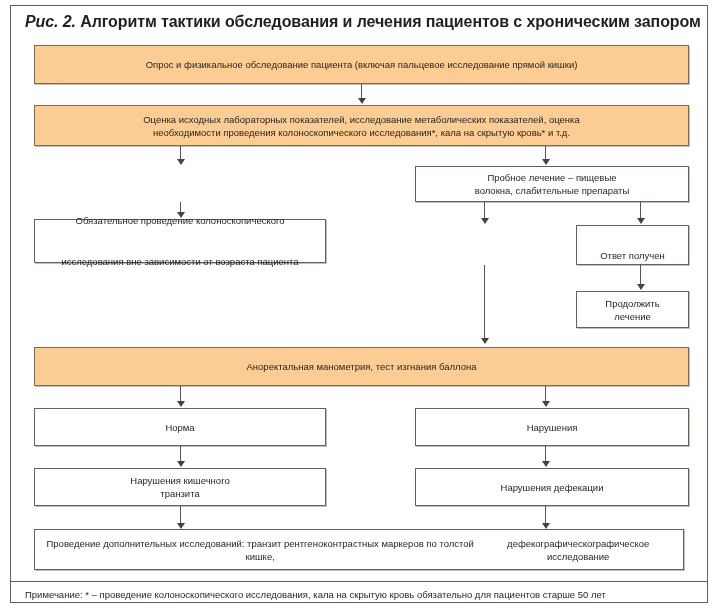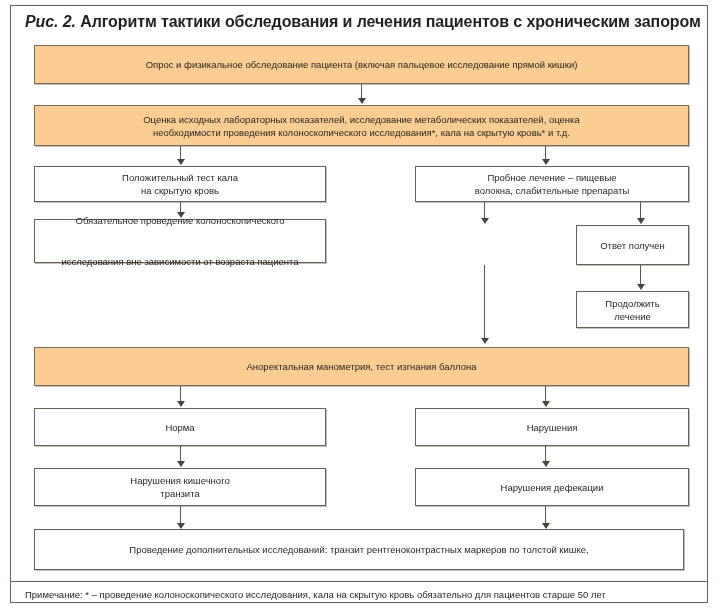--- a/index.html
+++ b/index.html
@@ -39,21 +39,21 @@
   .node {
     position: absolute;
     box-sizing: border-box;
     border: 1px solid #6b6059;
     display: flex;
     align-items: center;
     justify-content: center;
     text-align: center;
     font-size: 9.5px;
     line-height: 13px;
-    padding: 12px 6px;
+    padding: 2px 6px;
     background: #ffffff;
     box-shadow: 1px 1px 0 rgba(120,110,100,0.45);
   }
   .node.orange {
     background: #fbcc94;
     border-color: #7a6a55;
   }
   .node span {
     display: block;
   }
@@ -107,24 +107,20 @@
     <span>Оценка исходных лабораторных показателей, исследование метаболических показателей, оценка</span>
     <span>необходимости проведения колоноскопического исследования*, кала на скрытую кровь* и т.д.</span>
   </div>
 
   <div class="connector v" style="left:169px; top:140px; height:14px;"></div>
   <div class="arrowhead" style="left:165.5px; top:153px;"></div>
 
   <div class="connector v" style="left:534px; top:140px; height:14px;"></div>
   <div class="arrowhead" style="left:530.5px; top:153px;"></div>
 
-  <div class="node" style="left:23px; top:160px; width:292px; height:36px; flex-direction:column;">
-    <span>Положительный тест кала</span>
-    <span>на скрытую кровь</span>
-  </div>
   <div class="connector v" style="left:169px; top:196px; height:11px;"></div>
   <div class="arrowhead" style="left:165.5px; top:206px;"></div>
 
   <div class="node" style="left:23px; top:213px; width:292px; height:44px; flex-direction:column;gap:28px;">
     <span>Обязательное проведение колоноскопического</span>
     <span>исследования вне зависимости от возраста пациента</span>
   </div>
 
   <div class="node" style="left:404px; top:160px; width:274px; height:36px; flex-direction:column;">
     <span>Пробное лечение – пищевые</span>
@@ -187,19 +183,20 @@
   </div>
 
   <div class="connector v" style="left:169px; top:500px; height:18px;"></div>
   <div class="arrowhead" style="left:165.5px; top:517px;"></div>
 
   <div class="connector v" style="left:534px; top:500px; height:18px;"></div>
   <div class="arrowhead" style="left:530.5px; top:517px;"></div>
 
   <div class="node" style="left:23px; top:523px; width:650px; height:41px; flex-direction:row;">
     <span>Проведение дополнительных исследований: транзит рентгеноконтрастных маркеров по толстой кишке,</span>
+    <span>дефекографическографическое исследование</span>
   </div>
 
   <div id="footer-divider"></div>
 
   <div id="footer-note">Примечание: * – проведение колоноскопического исследования, кала на скрытую кровь обязательно для пациентов старше 50 лет</div>
 
 </div>
 
 </body></html>

